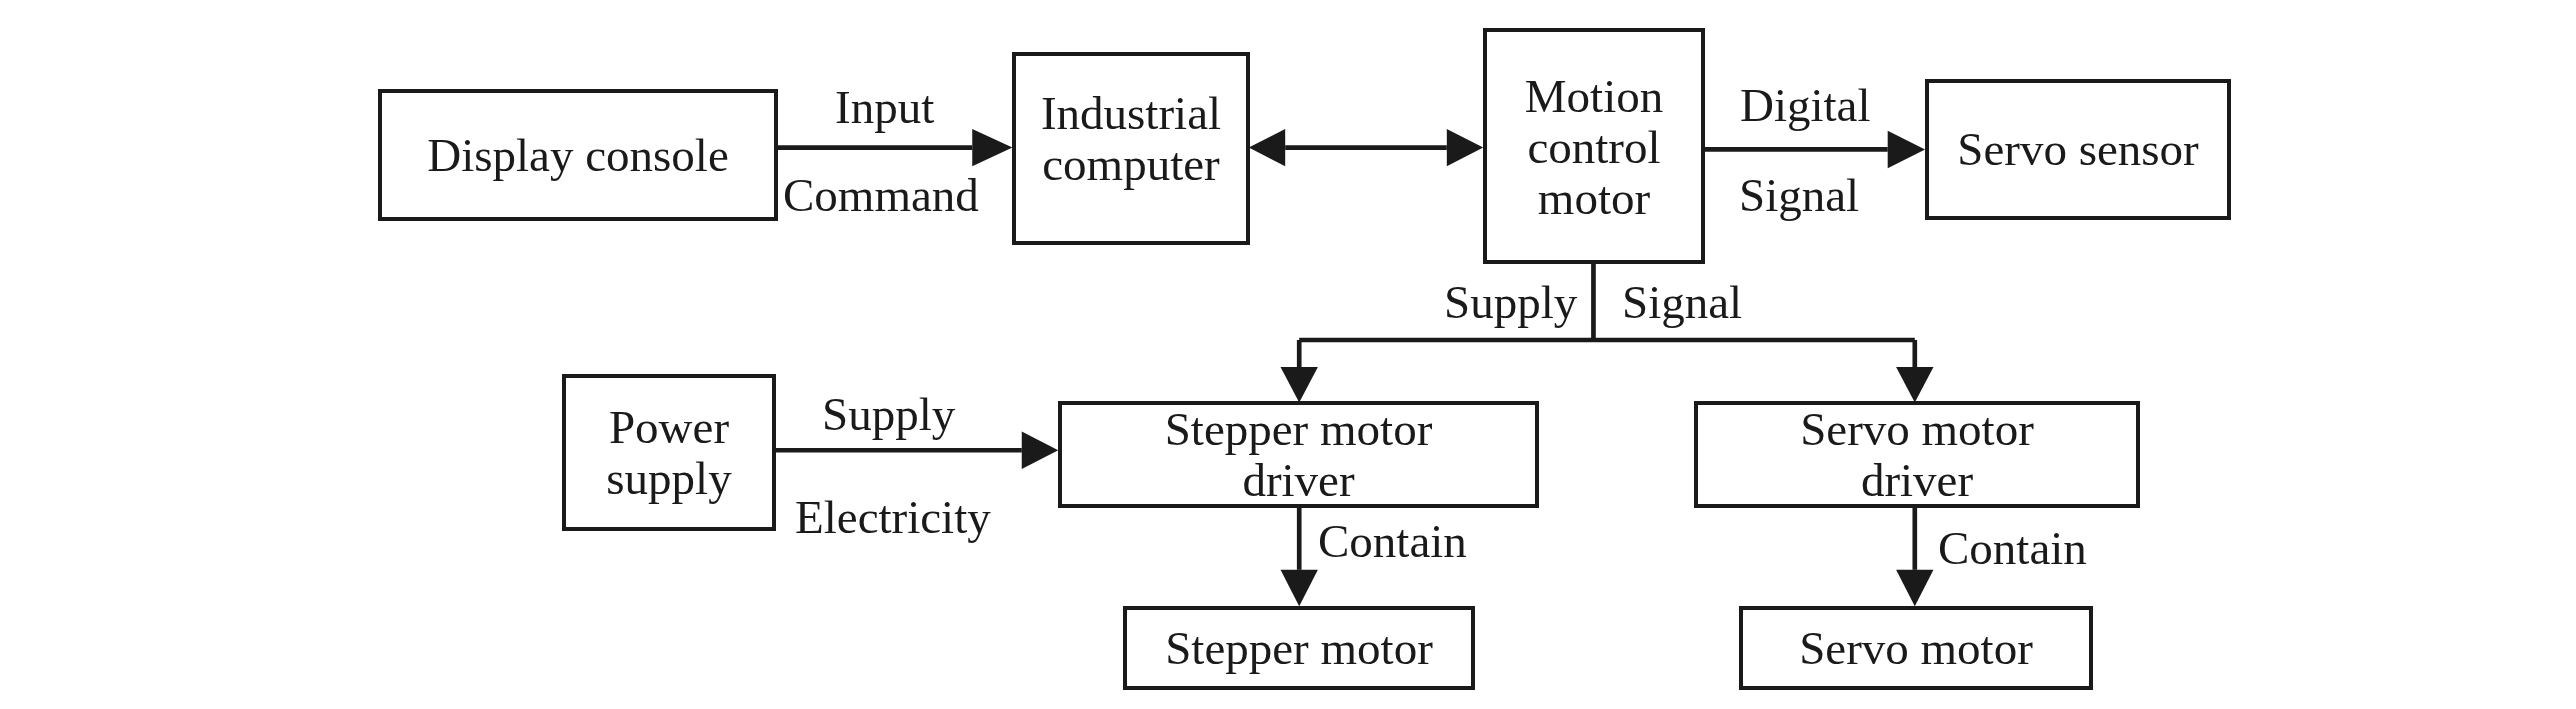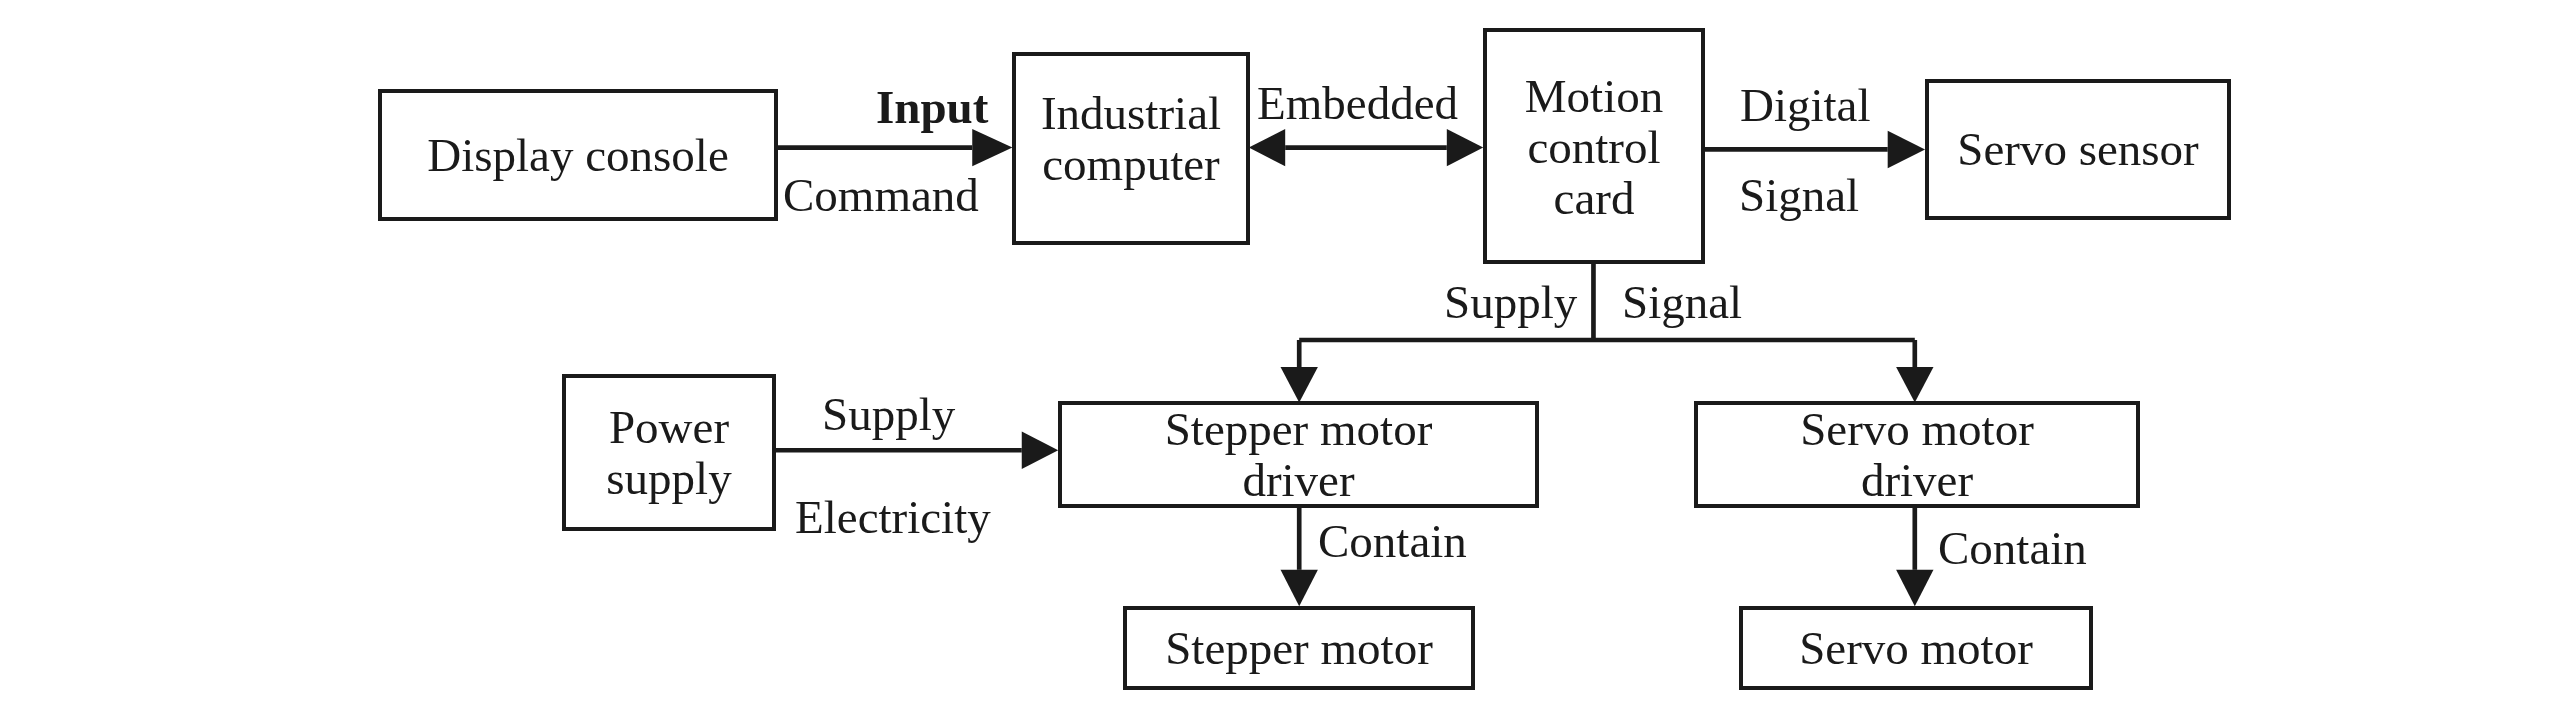--- a/index.html
+++ b/index.html
@@ -55,21 +55,21 @@
   <div class="box" style="left:378px;top:89px;width:400px;height:132px;text-align:right;">
     <span>Display console</span>
   </div>
   <div class="box" style="left:1012px;top:52px;width:238px;height:193px;align-items:flex-start;padding-top:32px;">
     <span>Industrial
 computer</span>
   </div>
   <div class="box" style="left:1483px;top:28px;width:222px;height:236px;align-items:flex-start;padding-top:39px;">
     <span>Motion
 control
-card</span>
+motor</span>
   </div>
   <div class="box" style="left:1925px;top:79px;width:306px;height:141px;">
     <span>Servo sensor</span>
   </div>
   <div class="box" style="left:562px;top:374px;width:214px;height:157px;text-align:center;">
     <span>Power
 supply</span>
   </div>
   <div class="box" style="left:1058px;top:401px;width:481px;height:107px;">
     <span>Stepper motor
@@ -79,23 +79,22 @@
     <span>Servo motor
 driver</span>
   </div>
   <div class="box" style="left:1123px;top:606px;width:352px;height:84px;">
     <span>Stepper motor</span>
   </div>
   <div class="box" style="left:1739px;top:606px;width:354px;height:84px;">
     <span>Servo motor</span>
   </div>
 
-  <div class="lbl" style="left:876px;top:84px;font-weight:bold;">Input</div>
+  <div class="lbl" style="left:835px;top:84px;">Input</div>
   <div class="lbl" style="left:783px;top:172px;">Command</div>
-  <div class="lbl" style="left:1257px;top:80px;">Embedded</div>
   <div class="lbl" style="left:1740px;top:82px;">Digital</div>
   <div class="lbl" style="left:1739px;top:172px;">Signal</div>
   <div class="lbl" style="left:1444px;top:279px;">Supply</div>
   <div class="lbl" style="left:1622px;top:279px;">Signal</div>
   <div class="lbl" style="left:822px;top:391px;">Supply</div>
   <div class="lbl" style="left:795px;top:474px;margin-top:20px;">Electricity</div>
   <div class="lbl" style="left:1318px;top:518px;">Contain</div>
   <div class="lbl" style="left:1938px;top:525px;">Contain</div>
 </div>
 

